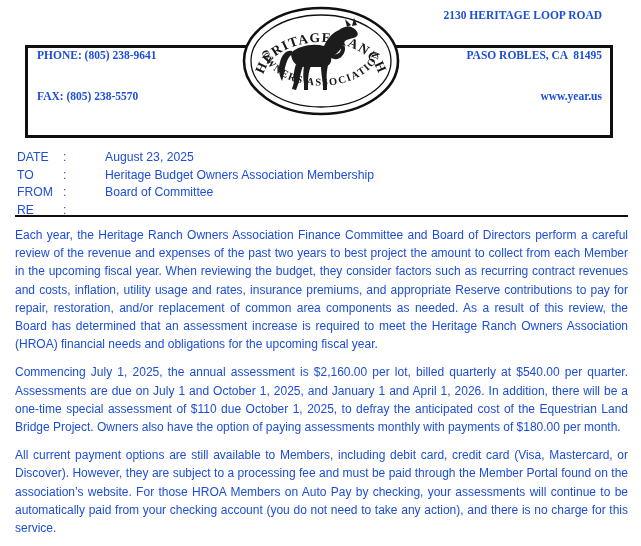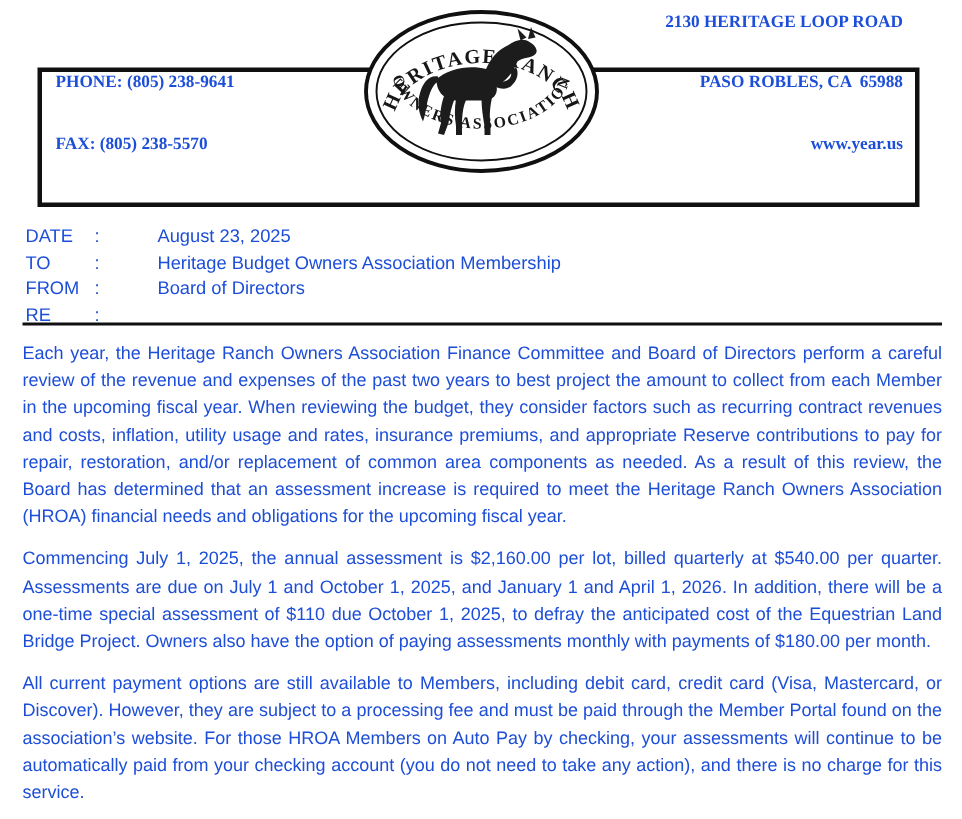--- a/index.html
+++ b/index.html
@@ -61,21 +61,21 @@
 <div class="page">
 
   <div>
     <div class="lh-box">
       <div class="contact">
         <div>PHONE: (805) 238-9641</div>
         <div>FAX: (805) 238-5570</div>
       </div>
       <div class="address">
         <div>2130 HERITAGE LOOP ROAD</div>
-        <div>PASO ROBLES, CA  65988</div>
+        <div>PASO ROBLES, CA  81495</div>
         <div>www.year.us</div>
       </div>
     </div>
 
     <div class="logo">
       <svg viewBox="0 0 160 112" xmlns="http://www.w3.org/2000/svg">
 
         <ellipse cx="80" cy="56" rx="77" ry="53" fill="#ffffff" stroke="#101010" stroke-width="2.6"></ellipse>
         <ellipse cx="80" cy="56" rx="70" ry="46" fill="none" stroke="#101010" stroke-width="1.3"></ellipse>
 
@@ -119,21 +119,21 @@
       <span class="memo-value">August 23, 2025</span>
     </div>
     <div class="memo-row">
       <span class="memo-label">TO</span>
       <span class="memo-colon">:</span>
       <span class="memo-value">Heritage Budget Owners Association Membership</span>
     </div>
     <div class="memo-row">
       <span class="memo-label">FROM</span>
       <span class="memo-colon">:</span>
-      <span class="memo-value">Board of Directors</span>
+      <span class="memo-value">Board of Committee</span>
     </div>
     <div class="memo-row">
       <span class="memo-label">RE</span>
       <span class="memo-colon">:</span>
     </div>
   </div>
 
   <div class="rule"></div>
 
   <div class="body-text">

